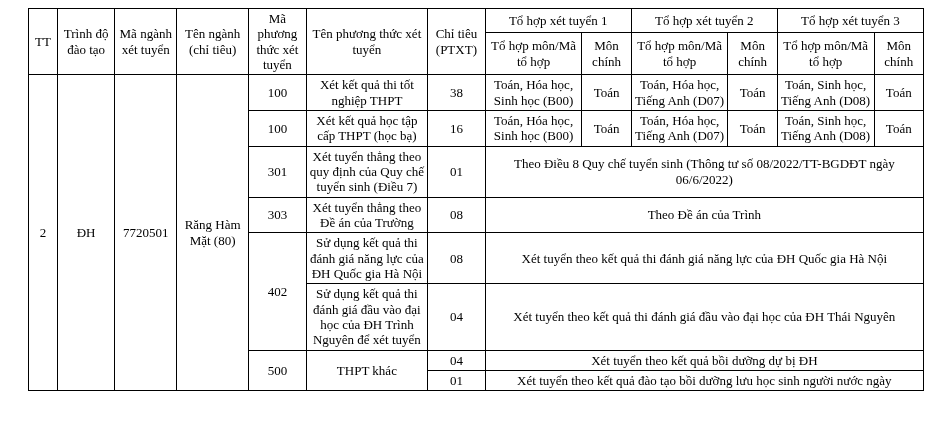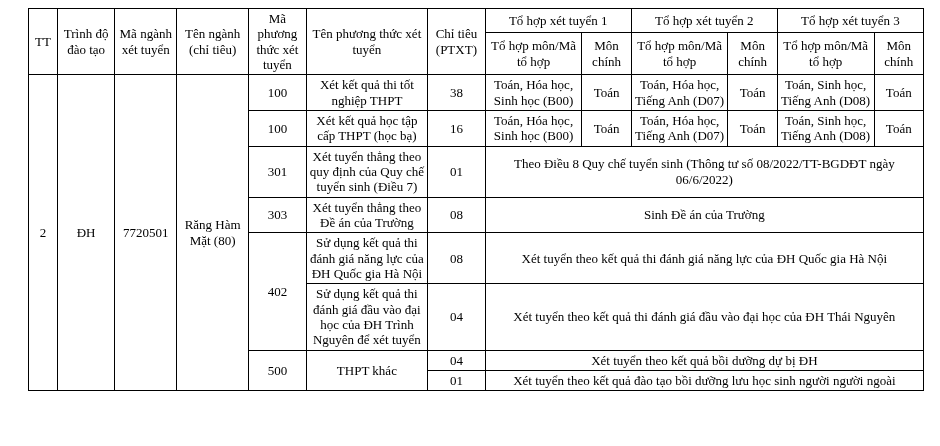--- a/index.html
+++ b/index.html
@@ -140,21 +140,21 @@
         <td>301</td>
         <td>Xét tuyển thẳng theo quy định của Quy chế tuyển sinh (Điều 7)</td>
         <td>01</td>
         <td colspan="6" class="wide-note">Theo Điều 8 Quy chế tuyển sinh (Thông tư số 08/2022/TT-BGDĐT ngày 06/6/2022)</td>
       </tr>
 
       <tr>
         <td>303</td>
         <td>Xét tuyển thẳng theo Đề án của Trường</td>
         <td>08</td>
-        <td colspan="6" class="wide-note">Sinh Đề án của Trường</td>
+        <td colspan="6" class="wide-note">Theo Đề án của Trình</td>
       </tr>
 
       <tr>
         <td rowspan="2">402</td>
         <td>Sử dụng kết quả thi đánh giá năng lực của ĐH Quốc gia Hà Nội</td>
         <td>08</td>
         <td colspan="6" class="wide-note">Xét tuyển theo kết quả thi đánh giá năng lực của ĐH Quốc gia Hà Nội</td>
       </tr>
 
       <tr>
@@ -165,17 +165,17 @@
 
       <tr>
         <td rowspan="2">500</td>
         <td rowspan="2">THPT khác</td>
         <td>04</td>
         <td colspan="6" class="wide-note">Xét tuyển theo kết quả bồi dưỡng dự bị ĐH</td>
       </tr>
 
       <tr>
         <td>01</td>
-        <td colspan="6" class="wide-note">Xét tuyển theo kết quả đào tạo bồi dưỡng lưu học sinh người người ngoài</td>
+        <td colspan="6" class="wide-note">Xét tuyển theo kết quả đào tạo bồi dưỡng lưu học sinh người nước ngày</td>
       </tr>
     </tbody>
   </table>
 </div>
 
 </body></html>

